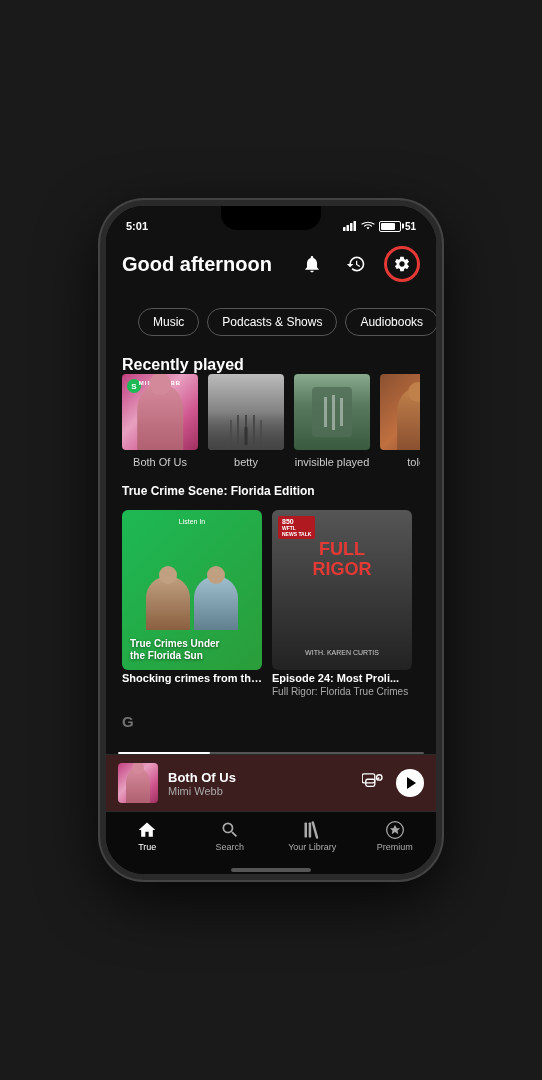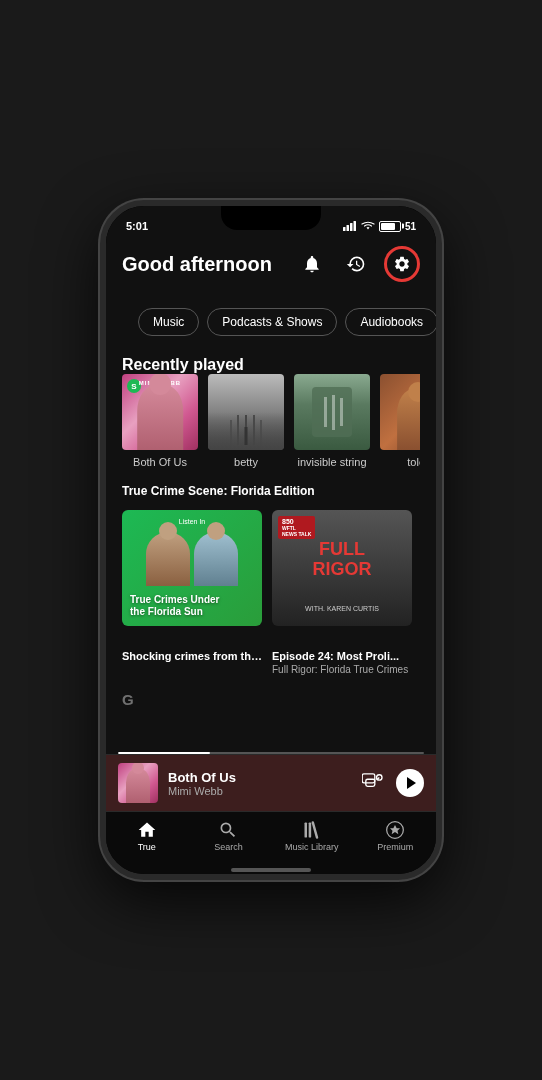--- a/index.html
+++ b/index.html
@@ -249,23 +249,23 @@
       scrollbar-width: none;
     }
     .podcast-grid::-webkit-scrollbar { display: none; }
     .podcast-item {
       flex-shrink: 0;
       width: 140px;
       cursor: pointer;
     }
     .podcast-art {
       width: 140px;
-      height: 116px;
+      height: 160px;
       border-radius: 6px;
-      margin-bottom: 24px;
+      margin-bottom: 2px;
       position: relative;
       overflow: hidden;
     }
     .podcast-art-1 {
       background: linear-gradient(135deg, #1DB954 0%, #2a9d3a 100%);
     }
     .podcast-art-2 {
       background: linear-gradient(180deg, #555 0%, #222 100%);
     }
     .podcast-art-text {
@@ -616,21 +616,21 @@
 
           <div class="recent-item">
             <div class="recent-album-art">
               <div class="invisible-art"></div>
               <div style="position:absolute;top:50%;left:50%;transform:translate(-50%,-50%);width:40px;height:50px;background:rgba(80,110,85,0.8);border-radius:4px;display:flex;align-items:center;justify-content:center;">
                 <div style="width:3px;height:30px;background:rgba(255,255,255,0.4);position:absolute;left:12px;"></div>
                 <div style="width:3px;height:35px;background:rgba(255,255,255,0.4);position:absolute;left:20px;"></div>
                 <div style="width:3px;height:28px;background:rgba(255,255,255,0.4);position:absolute;left:28px;"></div>
               </div>
             </div>
-            <div class="recent-label">invisible string</div>
+            <div class="recent-label">invisible played</div>
           </div>
 
           <div class="recent-item">
             <div class="recent-album-art">
               <div class="tole-art"></div>
               <div style="position:absolute;bottom:0;left:50%;transform:translateX(-50%);width:55%;height:80%;background:linear-gradient(180deg,#c0804a 0%,#8a5030 100%);border-radius:40% 40% 0 0;"></div>
               <div style="position:absolute;bottom:48px;left:50%;transform:translateX(-50%);width:20px;height:20px;background:#c0804a;border-radius:50%;"></div>
             </div>
             <div class="recent-label">toler</div>
           </div>
@@ -718,21 +718,21 @@
         </svg>
         <span class="nav-label">Search</span>
       </div>
 
       <div class="nav-item">
         <svg class="nav-icon" width="20" height="20" viewBox="0 0 24 24" fill="#aaa">
           <rect x="3" y="3" width="3" height="18" rx="1"></rect>
           <rect x="8" y="3" width="3" height="18" rx="1"></rect>
           <path d="M13 3l5 18" stroke="#aaa" stroke-width="3" stroke-linecap="round" fill="none"></path>
         </svg>
-        <span class="nav-label">Music Library</span>
+        <span class="nav-label">Your Library</span>
       </div>
 
       <div class="nav-item">
         <svg class="nav-icon" width="20" height="20" viewBox="0 0 24 24" fill="#aaa">
           <circle cx="12" cy="12" r="10" stroke="#aaa" stroke-width="1.5" fill="none"></circle>
           <path d="M12 6 L14 10 L18 10 L15 13 L16 17 L12 14.5 L8 17 L9 13 L6 10 L10 10 Z" fill="#aaa"></path>
         </svg>
         <span class="nav-label">Premium</span>
       </div>
 

